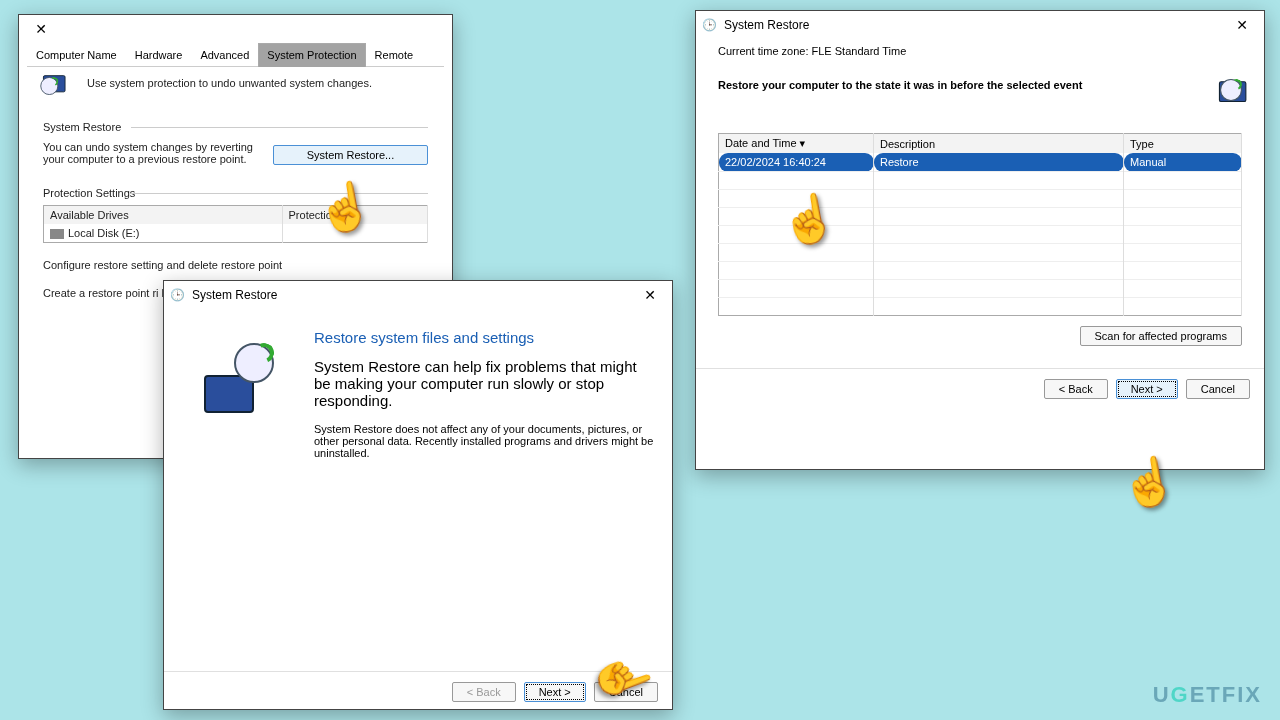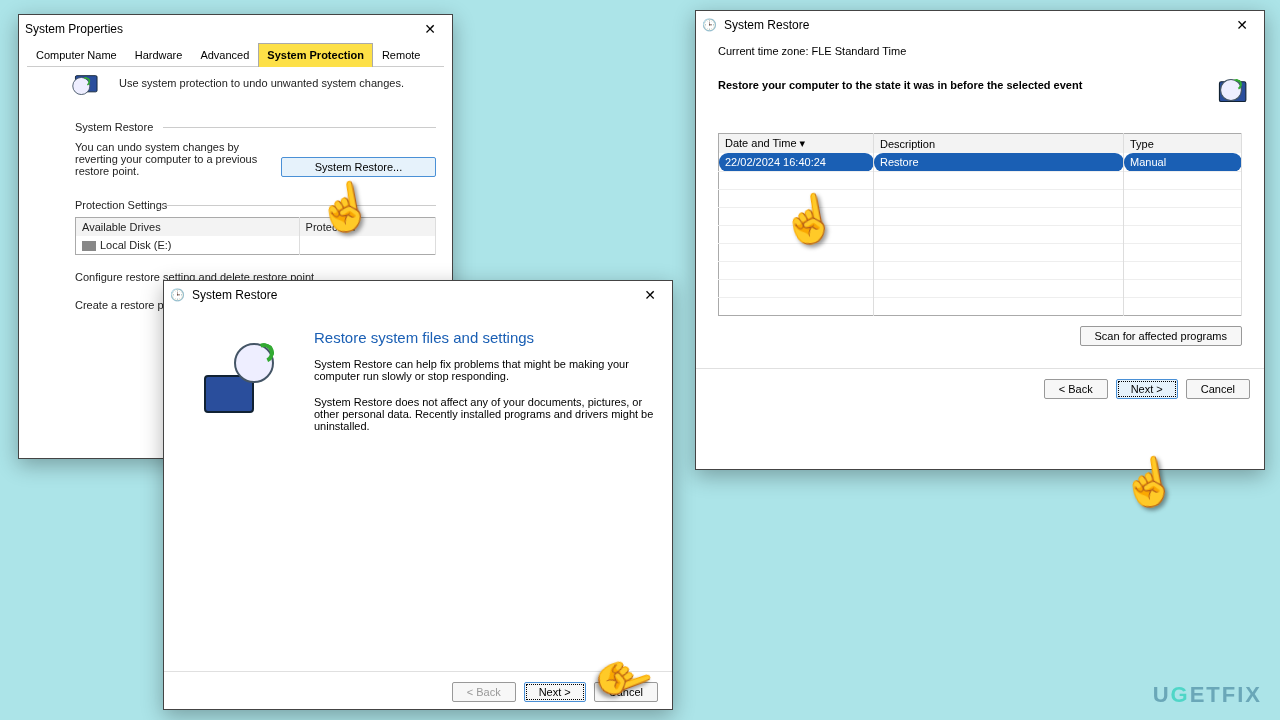--- a/index.html
+++ b/index.html
@@ -4,22 +4,22 @@
 <style>
   * { box-sizing: border-box; margin: 0; padding: 0; font-family: "Segoe UI", Tahoma, sans-serif; }
   body { width: 1280px; height: 720px; background: #ace4e8; position: relative; overflow: hidden; }
   .window { position: absolute; background: #fff; border: 1px solid #444; box-shadow: 0 6px 20px rgba(0,0,0,.3); }
   .titlebar { display: flex; align-items: center; height: 28px; padding: 0 6px; font-size: 12px; }
   .titlebar .title { flex: 1; }
   .titlebar .icon-sm { width:16px; height:16px; margin-right:6px; display:flex; align-items:center; justify-content:center; }
   .close-x { width: 32px; text-align: center; font-size: 14px; cursor: pointer; }
   .tabs { display:flex; border-bottom:1px solid #ccc; font-size:11px; margin: 0 8px; }
   .tab { padding:5px 8px; border:1px solid transparent; border-bottom:none; cursor:pointer; }
-  .tab.active { border-color:#aaa; background:#fde047; margin-bottom:-1px;font-weight:bold; }
-  .inner { padding: 10px 16px; font-size: 11px; color:#222;margin-left:40px; }
+  .tab.active { border-color:#aaa; background:#a3a3a3; margin-bottom:-1px; }
+  .inner { padding: 10px 24px; font-size: 11px; color:#222; }
   .grp-title { font-size:11px; margin:10px 0 4px; position:relative; }
   .grp-title::after { content:""; position:absolute; top:50%; left:88px; right:0; border-top:1px solid #ccc; }
   .btn { border:1px solid #999; background:#f7f7f7; padding:3px 14px; font-size:11px; cursor:pointer; border-radius:2px; }
   .btn.blue { border:1px solid #4a90d6; background:#e6f2fb; }
   .btn.def { border:1px solid #4a90d6; outline:1px dotted #000; outline-offset:-3px; }
   .table { border:1px solid #aaa; width:100%; border-collapse:collapse; }
   .table th, .table td { border-right:1px solid #ddd; padding:3px 6px; font-size:11px; text-align:left; font-weight:normal; }
   .table th { background:#f3f3f3; }
   .table tr.sel td { background:#1a5fb4; color:#fff;border-radius:9px; }
   .row-empty td { height:18px; border-top:1px solid #eee; }
@@ -33,21 +33,20 @@
   .restore-icon .clk { position:absolute; right:0; top:0; width:40px; height:40px; border-radius:50%; background:#eef; border:2px solid #456; }
   .restore-icon .arr { position:absolute; right:0; top:0; width:20px; height:20px; border:4px solid #3a3; border-left-color:transparent; border-bottom-color:transparent; border-radius:50%; transform:rotate(20deg);}
   .drive-icon { display:inline-block; width:14px; height:10px; background:#888; margin-right:4px; vertical-align:middle; }
   .disabled { color:#999; }
 </style>
 </head>
 <body>
 
 <div class="window" style="left:18px; top:14px; width:435px; height:445px;">
   <div class="titlebar">
-    <span class="title">System Properties</span>
     <span class="close-x">✕</span>
   </div>
   <div class="tabs">
     <div class="tab">Computer Name</div>
     <div class="tab">Hardware</div>
     <div class="tab">Advanced</div>
     <div class="tab active">System Protection</div>
     <div class="tab">Remote</div>
   </div>
   <div class="inner">
@@ -91,21 +90,21 @@
   <div style="display:flex; height:362px;">
     <div style="width:150px; padding:24px 12px;">
       <div class="restore-icon" style="margin:10px auto;">
         <div class="mon"></div>
           <div class="clk"></div>
           <div class="arr"></div>
       </div>
     </div>
     <div style="flex:1; padding:20px 18px 10px 0;">
       <div class="heading">Restore system files and settings</div>
-      <p style="font-size:11px; margin-bottom:14px;margin-top:9px;">System Restore can help fix problems that might be making your computer run slowly or stop responding.</p>
+      <p style="font-size:15px; margin-bottom:14px;margin-top:9px;">System Restore can help fix problems that might be making your computer run slowly or stop responding.</p>
       <p style="font-size:11px;">System Restore does not affect any of your documents, pictures, or other personal data. Recently installed programs and drivers might be uninstalled.</p>
     </div>
   </div>
   <div class="footer-btns">
     <button class="btn disabled">&lt; Back</button>
     <button class="btn def">Next &gt;</button>
     <button class="btn">Cancel</button>
   </div>
 </div>
 

